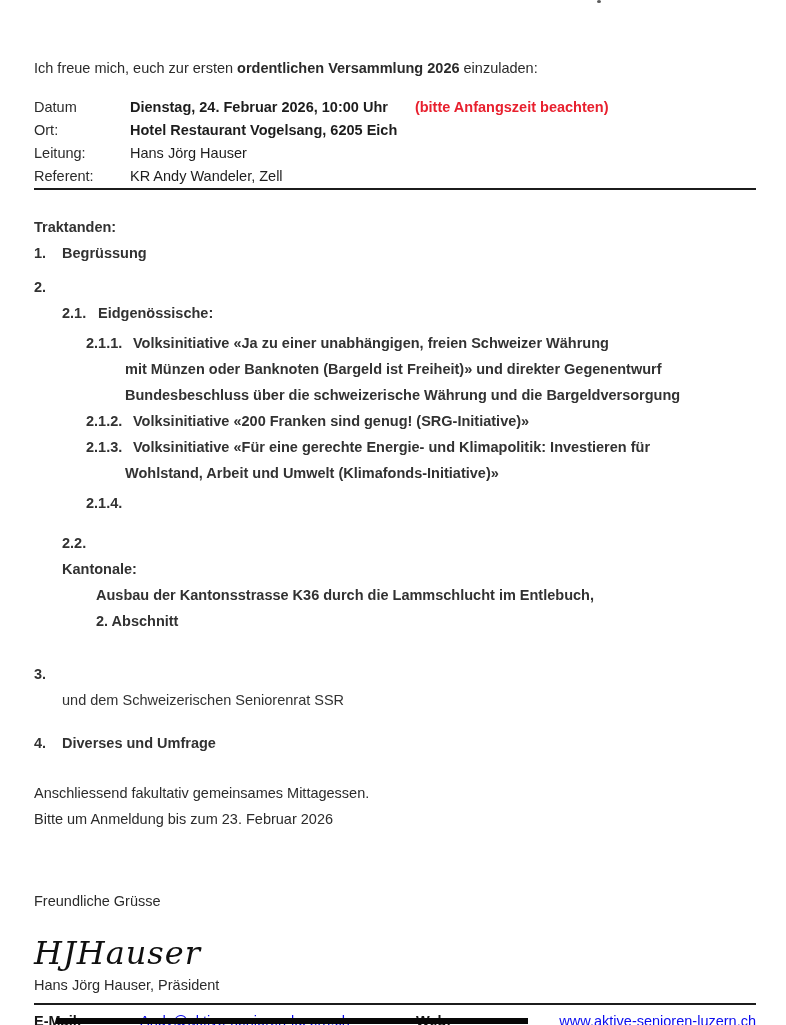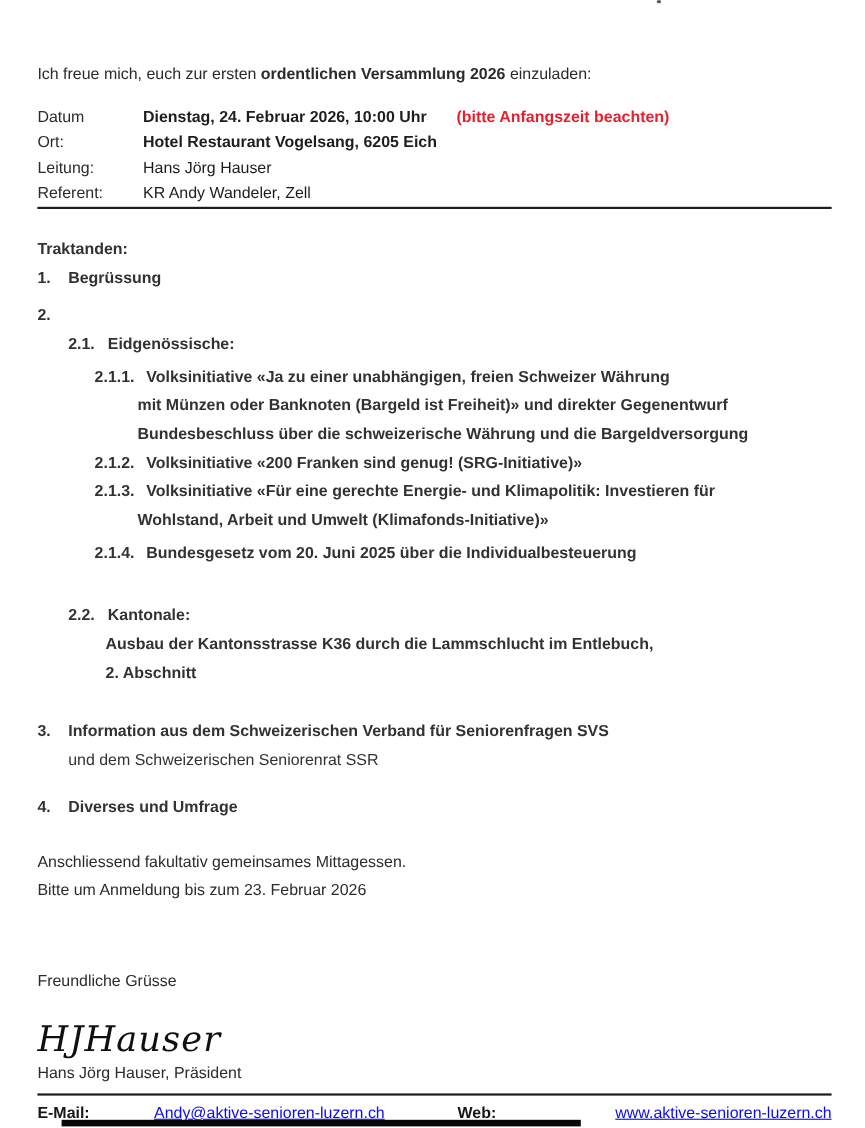--- a/index.html
+++ b/index.html
@@ -38,21 +38,21 @@
   .lvl2 { margin-left:28px; }
   .lvl2 .num { width:36px; }
   .lvl3 { margin-left:52px; }
   .lvl3 .num { width:47px; }
   .cont1 { margin-left:28px; line-height:26px; font-weight:400; }
   .cont2 { margin-left:62px; line-height:26px; font-weight:700; }
   .cont3 { margin-left:91px; line-height:26px; font-weight:700; }
   .reg { font-weight:400; }
 
   .mt4 { margin-top:4px; } .mt8 { margin-top:8px; } .mt10 { margin-top:24px; }
-  .mt17 { margin-top:17px; } .mt25 { margin-top:31px; } .mt27 { margin-top:27px; }
+  .mt17 { margin-top:17px; } .mt25 { margin-top:14px;flex-direction:column; } .mt27 { margin-top:27px; }
 
   .closing { font-size:14.5px; color:#2b2b2b; line-height:26px; }
   .greeting { margin-top:59px; font-size:14.5px; line-height:20px; color:#2b2b2b; }
   .signature {
     margin-top:22px;
     font-family:"DejaVu Serif", serif;
     font-style:italic; font-weight:500;
     font-size:32px; line-height:40px; color:#101010;
     letter-spacing:1px;
   }
@@ -132,33 +132,31 @@
     </div>
 
     <div class="arow lvl3">
       <span class="num">2.1.3.</span>
       <span>Volksinitiative «Für eine gerechte Energie- und Klimapolitik: Investieren für</span>
     </div>
     <div class="cont3">Wohlstand, Arbeit und Umwelt (Klimafonds-Initiative)»</div>
 
     <div class="arow lvl3 mt4">
       <span class="num">2.1.4.</span>
-      <span>Bundesgesetz vom 20. Juni 2025 über die Individualbesteuerung</span>
     </div>
 
     <div class="arow lvl2 mt25">
       <span class="num">2.2.</span>
       <span>Kantonale:</span>
     </div>
     <div class="cont2">Ausbau der Kantonsstrasse K36 durch die Lammschlucht im Entlebuch,</div>
     <div class="cont2">2. Abschnitt</div>
 
     <div class="arow lvl1 mt27">
       <span class="num">3.</span>
-      <span>Information aus dem Schweizerischen Verband für Seniorenfragen SVS</span>
     </div>
     <div class="cont1">und dem Schweizerischen Seniorenrat SSR</div>
 
     <div class="arow lvl1 mt17">
       <span class="num">4.</span>
       <span>Diverses und Umfrage</span>
     </div>
   </div>
 
   <div class="closing mt10">

